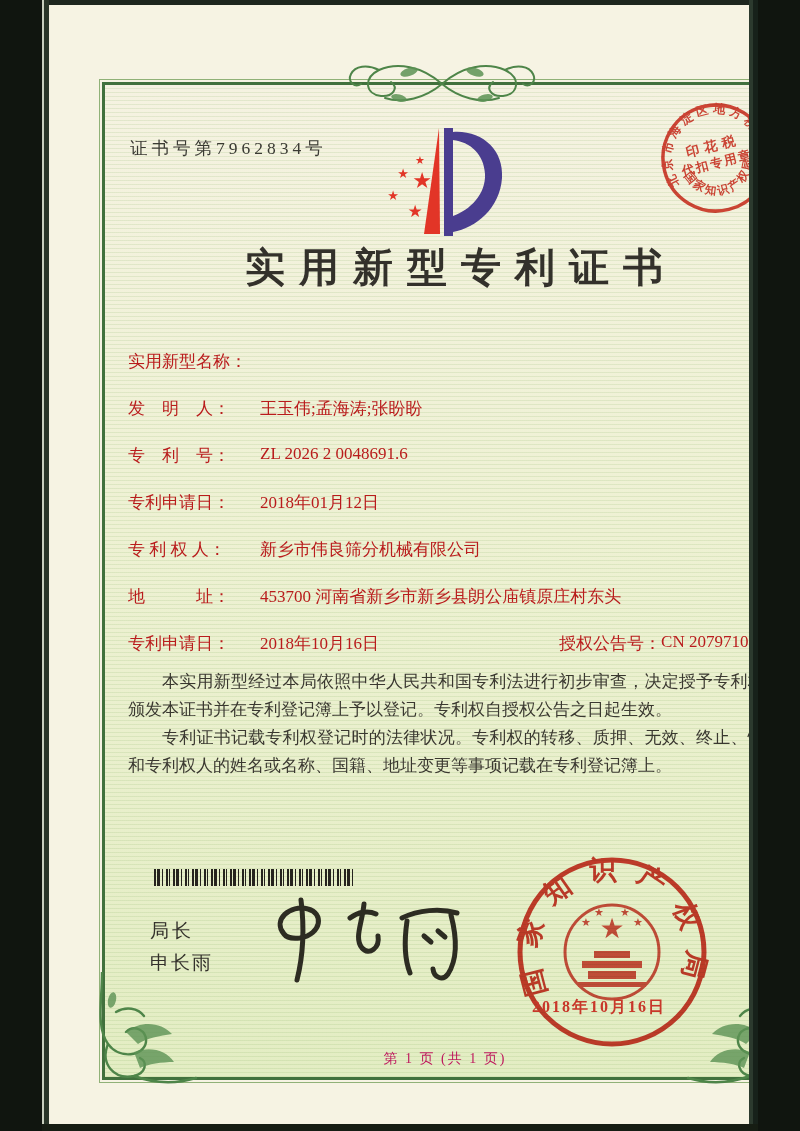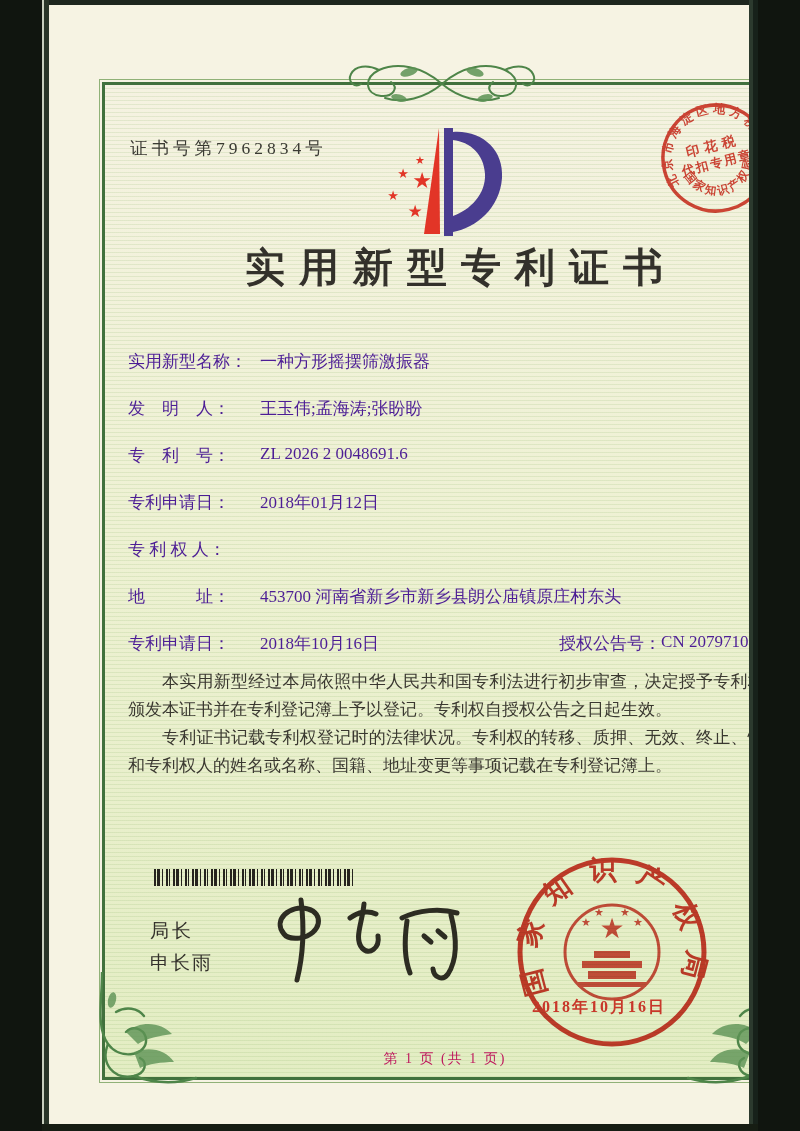--- a/index.html
+++ b/index.html
@@ -19,21 +19,21 @@
   .flourish{position:absolute;pointer-events:none;}
   .fl-top{left:285px;top:54px;}
   .fl-bl{left:44px;top:972px;}
   .fl-br{left:641px;top:972px;transform:scaleX(-1);}
   
   .cert-number{position:absolute;left:88px;top:136px;font-size:17.5px;letter-spacing:4px;color:#3a3a33;}
   .logo{position:absolute;left:288px;top:116px;}
   .title{position:absolute;left:60px;top:240px;width:686px;text-align:center;
          font-size:40px;font-weight:600;letter-spacing:14px;color:#33312b;padding-left:16px;}
   .fields{position:absolute;left:86px;top:350px;width:654px;}
-  .frow{display:flex;height:24px;margin-bottom:23px;font-size:17px;color:#4c1d95;white-space:nowrap;}
+  .frow{display:flex;height:24px;margin-bottom:23px;font-size:17px;color:#b91c1c;white-space:nowrap;}
   .flabel{width:132px;flex:none;}
   .frow-split{justify-content:space-between;}
   .pair{display:flex;}
   .pair .flabel2{}
   .paras{position:absolute;left:86px;top:668px;width:654px;font-size:17px;line-height:28px;
          text-align:justify;color:#3a3830;}
   .paras p{margin:0;text-indent:2em;}
   .barcode{position:absolute;left:112px;top:869px;width:200px;height:17px;
          background:repeating-linear-gradient(90deg,#26241e 0 2px,rgba(0,0,0,0) 2px 3px,#26241e 3px 6px,rgba(0,0,0,0) 6px 8px,#26241e 8px 9px,rgba(0,0,0,0) 9px 12px,#26241e 12px 14px,rgba(0,0,0,0) 14px 15px,#26241e 15px 16px,rgba(0,0,0,0) 16px 19px);}
   .signer-title{position:absolute;left:108px;top:918px;font-size:19px;letter-spacing:3px;color:#33312b;}
@@ -127,36 +127,36 @@
     </text>
     <text x="74" y="66" font-size="13.5" fill="#d4382b" letter-spacing="5" text-anchor="middle" font-weight="bold">印花税</text>
     <text x="74" y="83" font-size="12.5" fill="#d4382b" letter-spacing="2" text-anchor="middle" font-weight="bold">代扣专用章</text>
   </svg>
 
   <div class="title">实用新型专利证书</div>
 
   <div class="fields">
     <div class="frow">
       <span class="flabel">实用新型名称：</span>
-      <span class="fvalue">一种方形摇摆筛激振器</span>
     </div>
     <div class="frow">
       <span class="flabel">发　明　人：</span>
       <span class="fvalue">王玉伟;孟海涛;张盼盼</span>
     </div>
     <div class="frow">
       <span class="flabel">专　利　号：</span>
       <span class="fvalue">ZL 2026 2 0048691.6</span>
     </div>
     <div class="frow">
       <span class="flabel">专利申请日：</span>
       <span class="fvalue">2018年01月12日</span>
     </div>
     <div class="frow">
       <span class="flabel">专 利 权 人：</span>
+      <span class="fvalue">新乡市伟良筛分机械有限公司</span>
     </div>
     <div class="frow">
       <span class="flabel">地　　　址：</span>
       <span class="fvalue">453700 河南省新乡市新乡县朗公庙镇原庄村东头</span>
     </div>
     <div class="frow frow-split">
       <span class="pair">
         <span class="flabel">专利申请日：</span>
         <span class="fvalue">2018年10月16日</span>
       </span>

